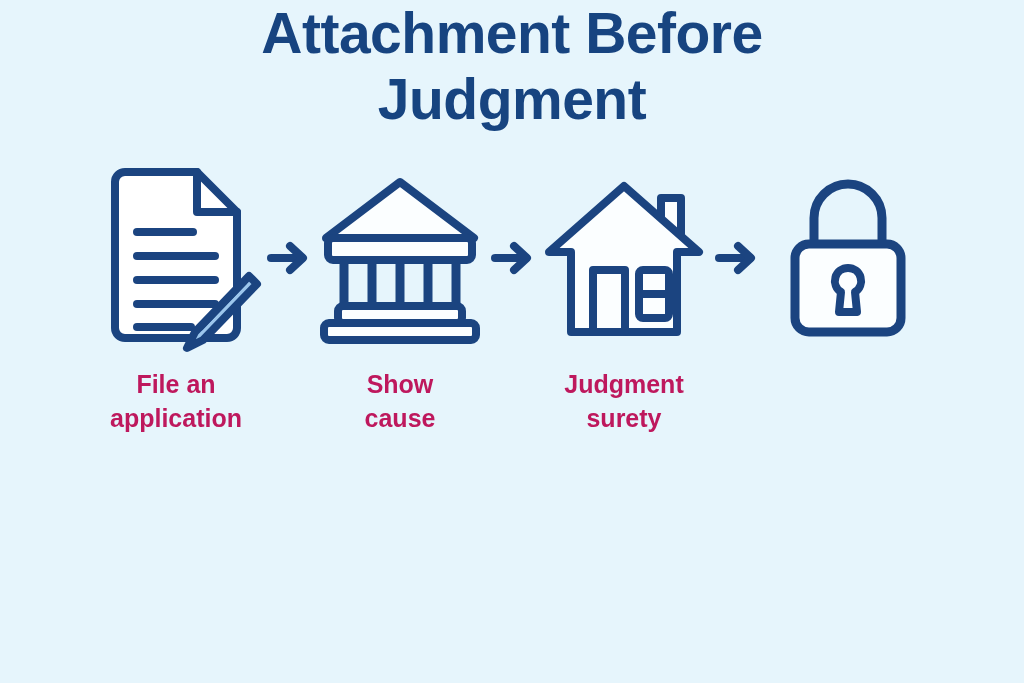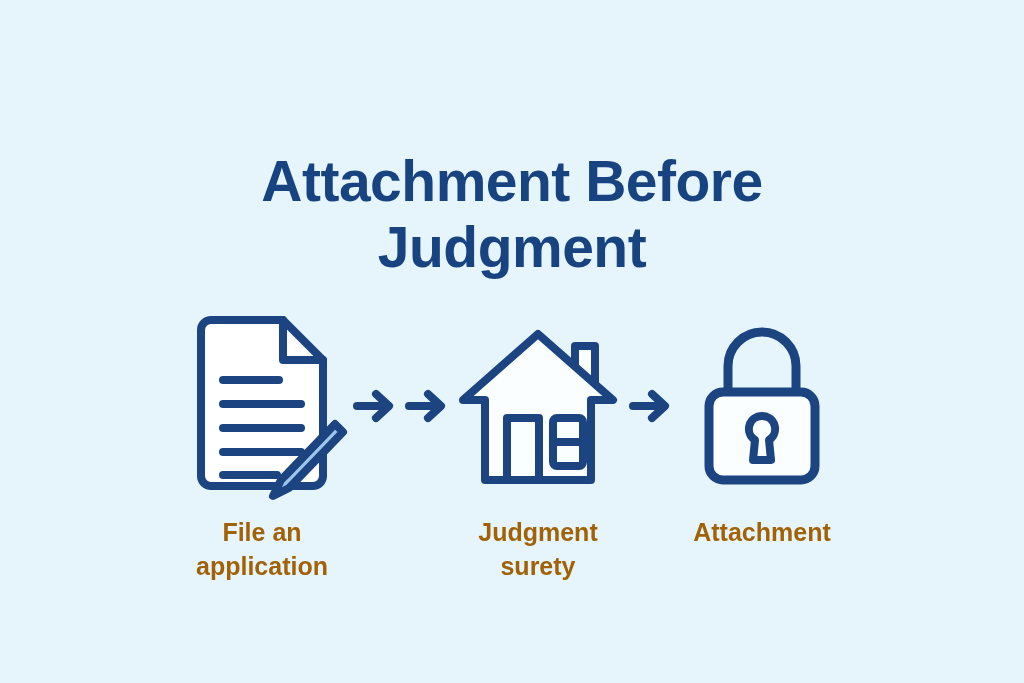--- a/index.html
+++ b/index.html
@@ -22,21 +22,20 @@
     background: #e6f5fc;
     display: flex;
     flex-direction: column;
     align-items: center;
   }
 
   
   #title-block {
     width: 100%;
     text-align: center;
-    margin-top: 148px;
     padding: 0 90px;
   }
 
   #page-title {
     font-size: 57px;
     font-weight: 700;
     line-height: 1.16;
     letter-spacing: -0.5px;
     color: #174480;
     max-width: 580px;
@@ -67,21 +66,21 @@
     display: flex;
     align-items: center;
     justify-content: center;
   }
 
   .step-label {
     margin-top: 22px;
     font-size: 25px;
     font-weight: 700;
     line-height: 1.34;
-    color: #a16207;
+    color: #be185d;
     text-align: center;
     max-width: 170px;
     white-space: pre-line;
   }
 
   .flow-arrow {
     flex: 0 0 auto;
     width: 52px;
     height: 176px;
     display: flex;
@@ -124,20 +123,42 @@
 application</div>
     </div>
 
     <div class="flow-arrow">
       <svg width="44" height="44" viewBox="0 0 44 44" fill="none">
         <path d="M5 22 H36" stroke="#1b4480" stroke-width="8" stroke-linecap="round"></path>
         <path d="M24 10 L37 22 L24 34" stroke="#1b4480" stroke-width="8" stroke-linecap="round" stroke-linejoin="round" fill="none"></path>
       </svg>
     </div>
 
+    <div class="flow-step">
+      <div class="step-icon">
+        <svg width="168" height="176" viewBox="0 0 168 176" fill="none">
+
+          <path d="M84 12 L158 68 L10 68 Z" fill="#fbfeff" stroke="#1b4480" stroke-width="8" stroke-linejoin="round"></path>
+
+          <rect x="12" y="68" width="144" height="22" rx="5" fill="#fbfeff" stroke="#1b4480" stroke-width="8"></rect>
+
+          <line x1="28" y1="92" x2="28" y2="136" stroke="#1b4480" stroke-width="9" stroke-linecap="butt"></line>
+          <line x1="56" y1="92" x2="56" y2="136" stroke="#1b4480" stroke-width="9" stroke-linecap="butt"></line>
+          <line x1="84" y1="92" x2="84" y2="136" stroke="#1b4480" stroke-width="9" stroke-linecap="butt"></line>
+          <line x1="112" y1="92" x2="112" y2="136" stroke="#1b4480" stroke-width="9" stroke-linecap="butt"></line>
+          <line x1="140" y1="92" x2="140" y2="136" stroke="#1b4480" stroke-width="9" stroke-linecap="butt"></line>
+
+          <rect x="22" y="136" width="124" height="17" rx="5" fill="#fbfeff" stroke="#1b4480" stroke-width="8"></rect>
+
+          <rect x="8" y="153" width="152" height="17" rx="5" fill="#fbfeff" stroke="#1b4480" stroke-width="8"></rect>
+        </svg>
+      </div>
+      <div class="step-label">Show
+cause</div>
+    </div>
 
     <div class="flow-arrow">
       <svg width="44" height="44" viewBox="0 0 44 44" fill="none">
         <path d="M5 22 H36" stroke="#1b4480" stroke-width="8" stroke-linecap="round"></path>
         <path d="M24 10 L37 22 L24 34" stroke="#1b4480" stroke-width="8" stroke-linecap="round" stroke-linejoin="round" fill="none"></path>
       </svg>
     </div>
 
     <div class="flow-step">
       <div class="step-icon">
@@ -168,17 +189,16 @@
       <div class="step-icon">
         <svg width="134" height="176" viewBox="0 0 134 176" fill="none">
 
           <path d="M33 76 L33 48 A34 34 0 0 1 101 48 L101 76" fill="none" stroke="#1b4480" stroke-width="9" stroke-linecap="round"></path>
 
           <rect x="14" y="74" width="106" height="88" rx="14" fill="#fbfeff" stroke="#1b4480" stroke-width="9"></rect>
 
           <path d="M67 98 A13 13 0 0 1 74 122 L76 142 L58 142 L60 122 A13 13 0 0 1 67 98 Z" fill="#fbfeff" stroke="#1b4480" stroke-width="8" stroke-linejoin="round"></path>
         </svg>
       </div>
-      <div class="step-label">Attachment</div>
     </div>
 
   </div>
 </div>
 
 </body></html>

